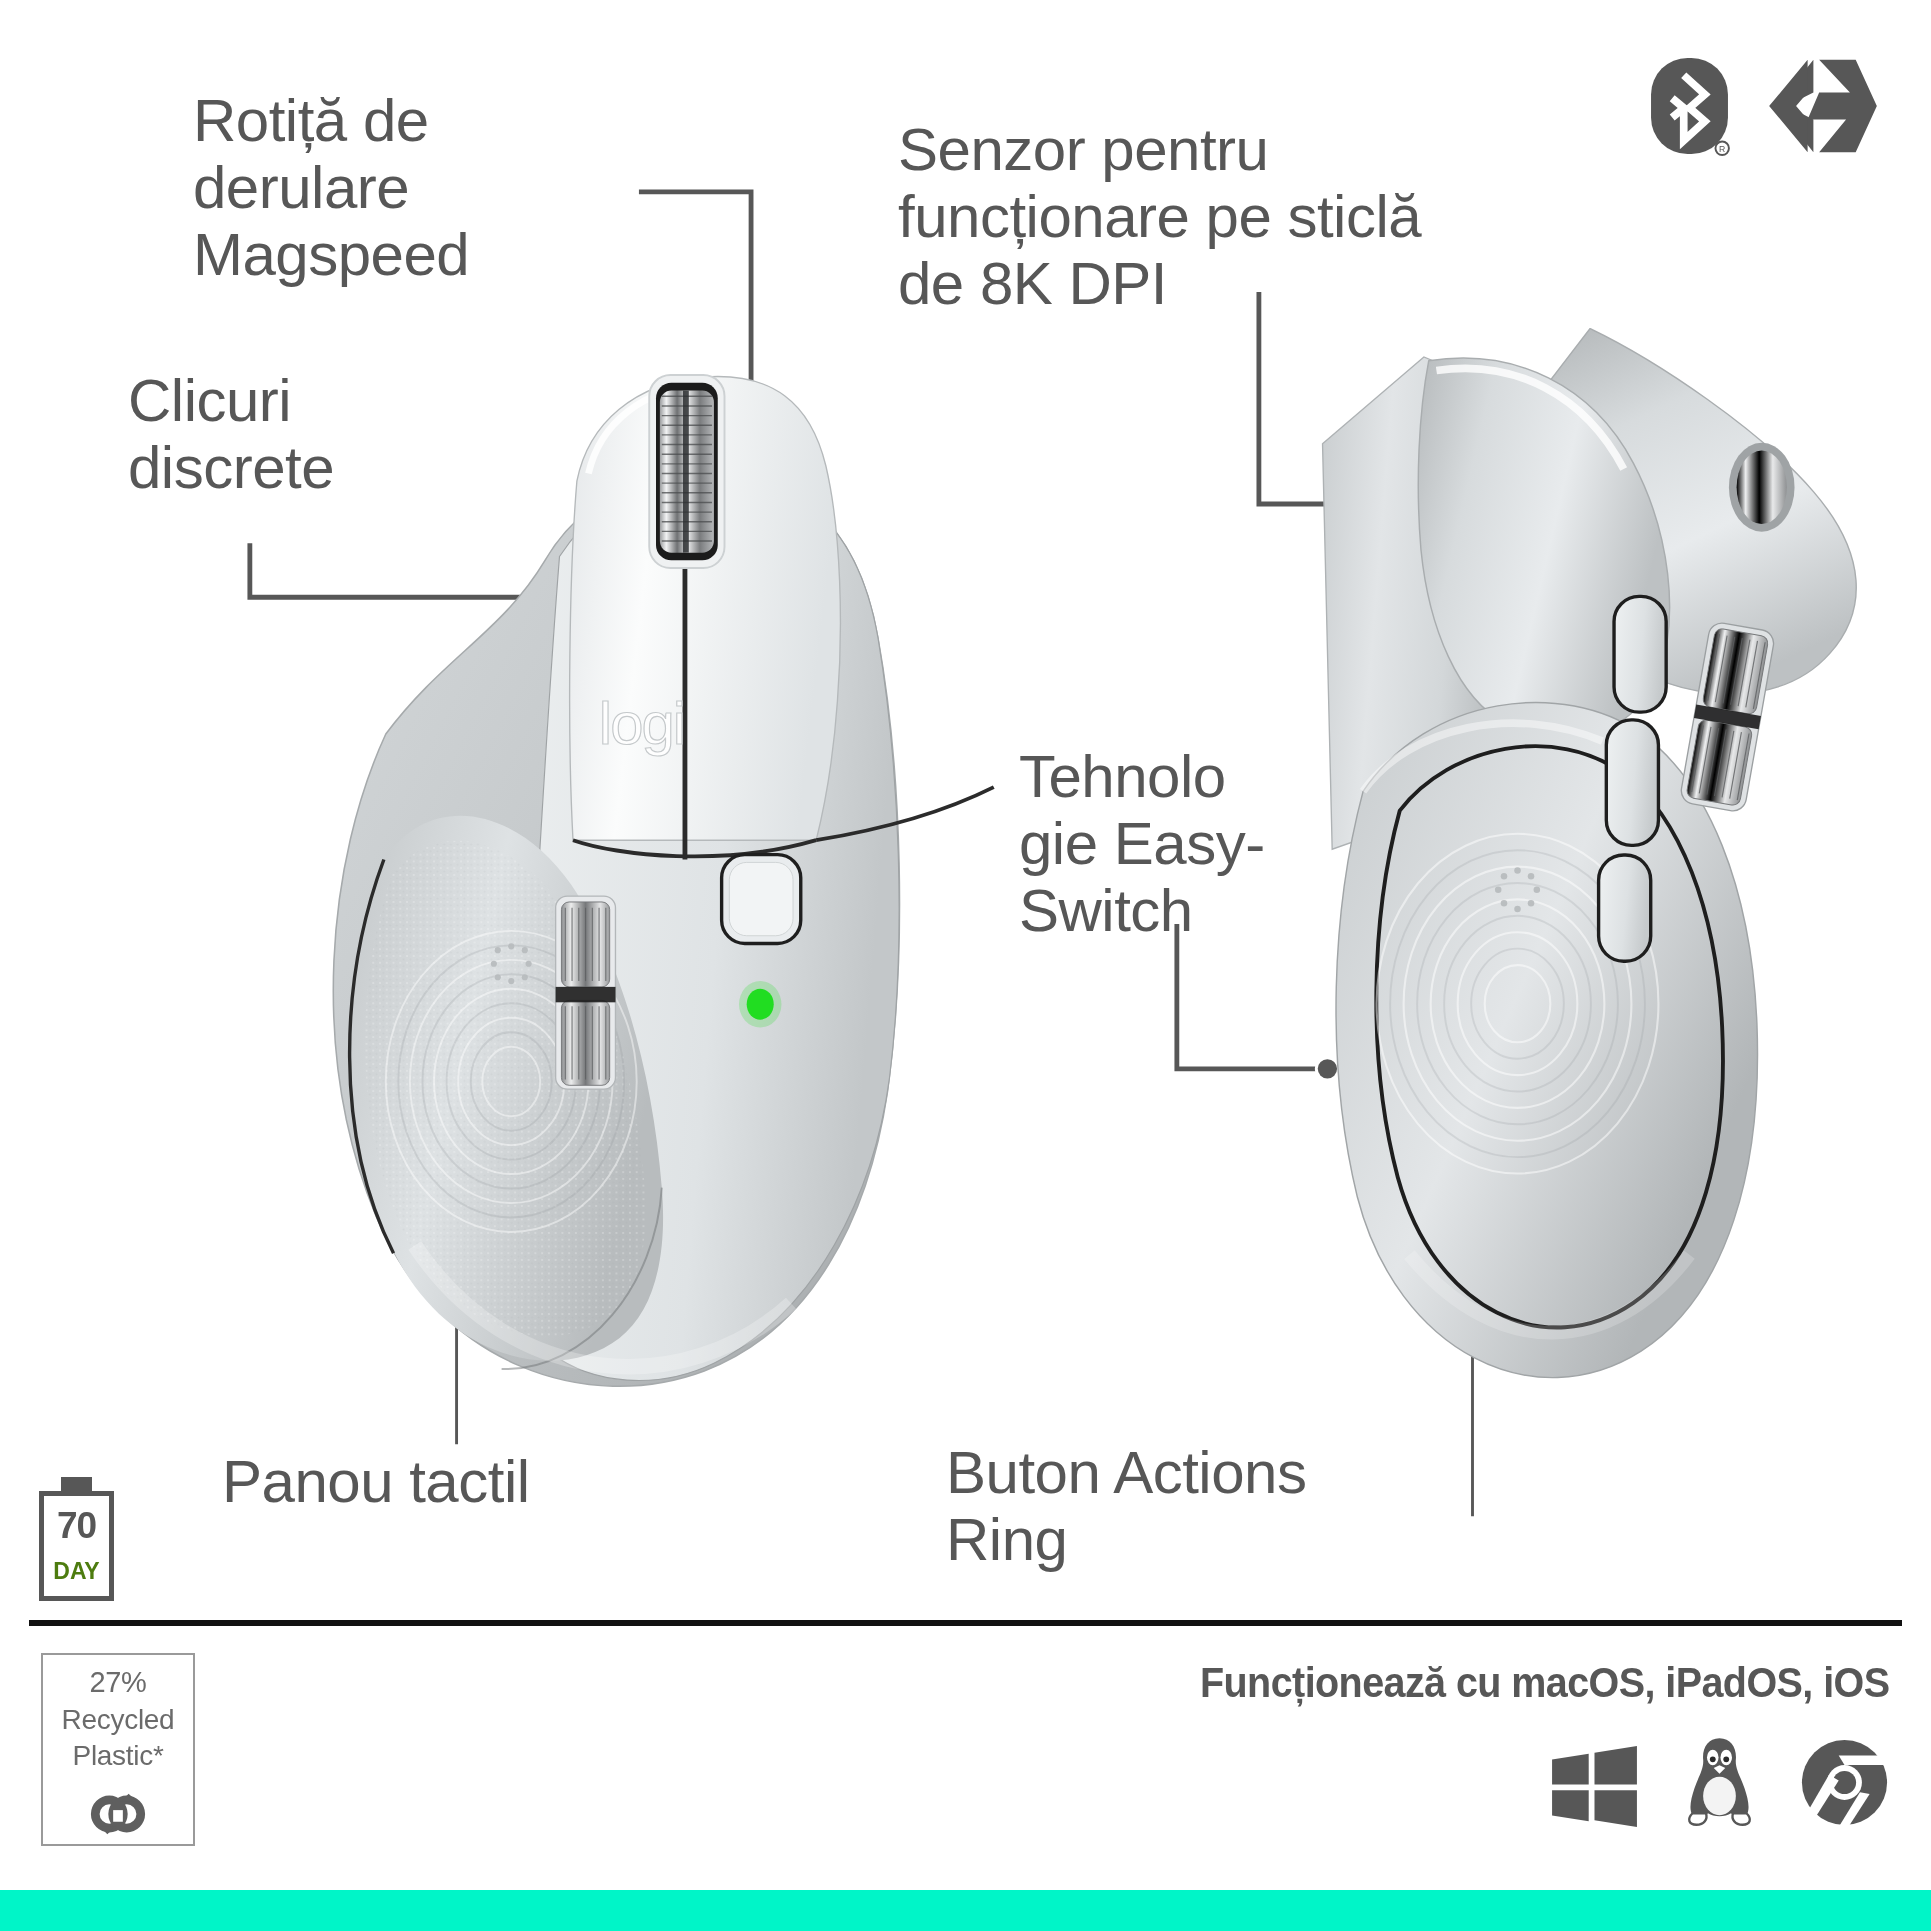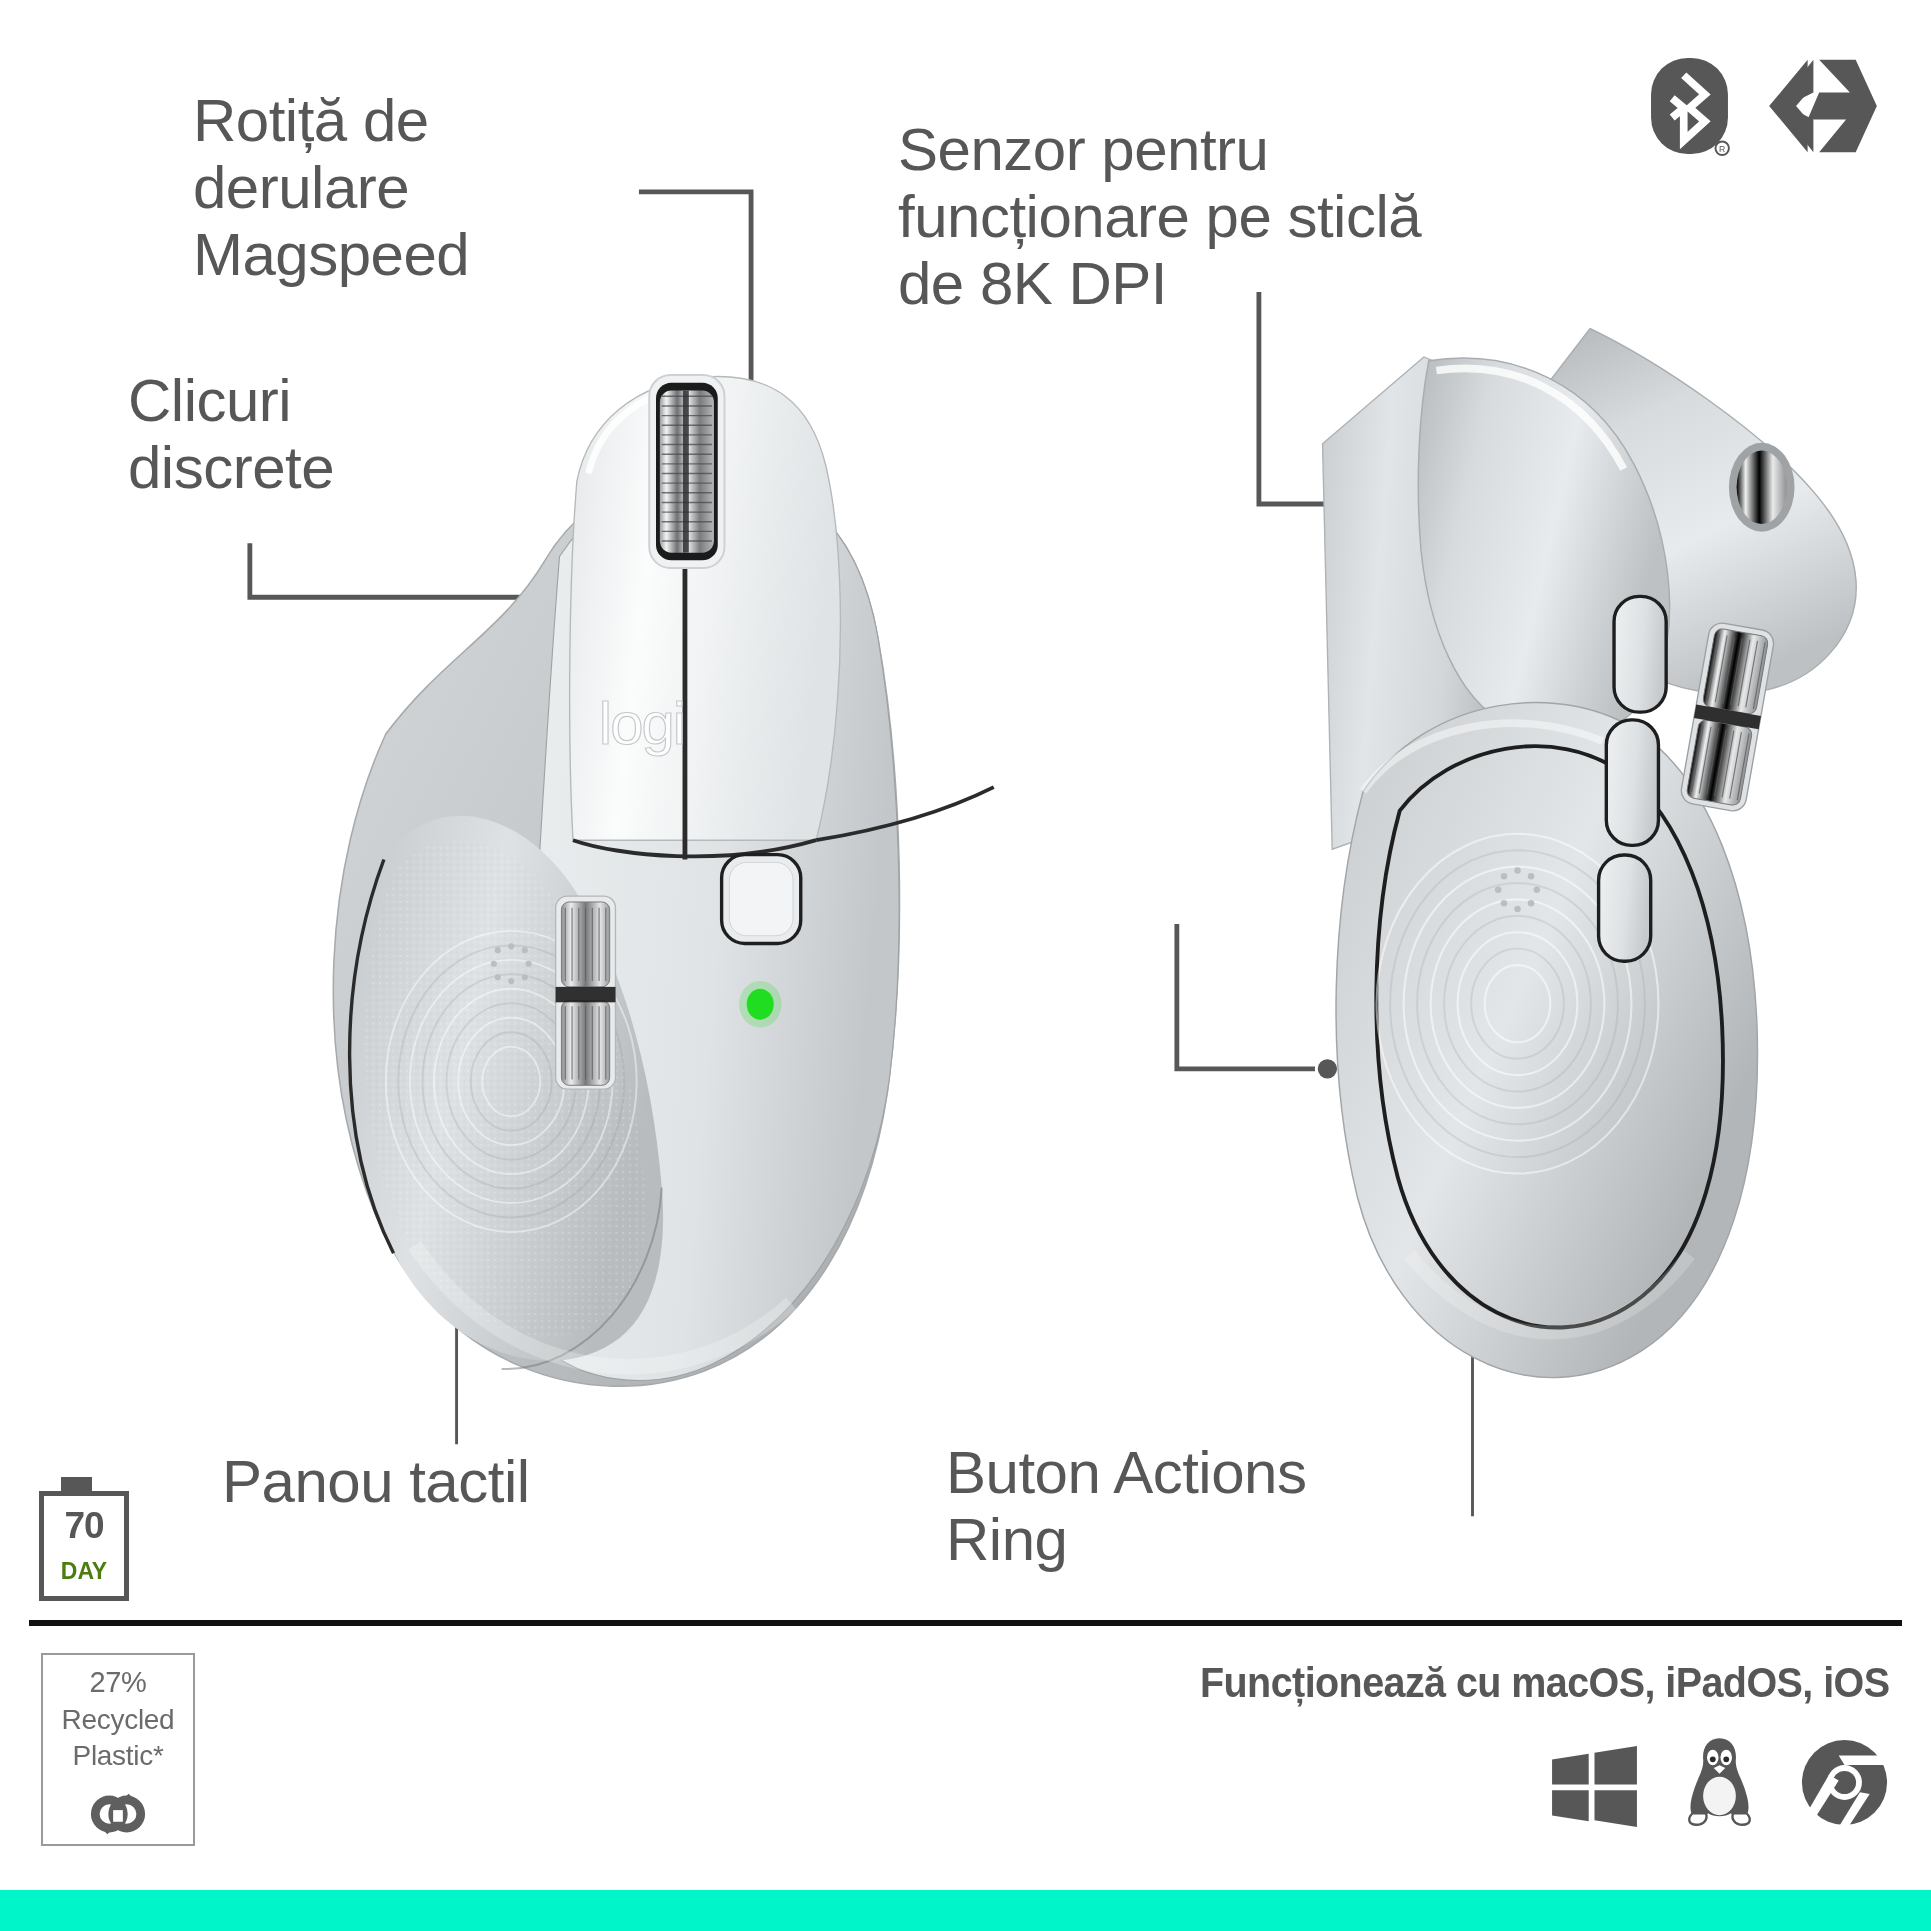--- a/index.html
+++ b/index.html
@@ -69,21 +69,21 @@
     position: absolute;
     left: 39px;
     top: 1477px;
     width: 83px;
     height: 127px;
   }
   .battery-body {
     position: absolute;
     left: 0;
     top: 13.5px;
-    width: 90px;
+    width: 75px;
     height: 110px;
     border: 5.8px solid #575757;
     box-sizing: border-box;
     background: #fff;
     display: flex;
     flex-direction: column;
     align-items: center;
     justify-content: center;
     gap: 16px;
   }
@@ -190,20 +190,23 @@
 derulare
 Magspeed</div>
 
   <div class="callout center" style="left:898px; top:116px; width:618px;">Senzor pentru
 funcționare pe sticlă
 de 8K DPI</div>
 
   <div class="callout center" style="left:128px; top:367px; width:319px;">Clicuri
 discrete</div>
 
+  <div class="callout center" style="left:1019px; top:743px; width:280px;">Tehnolo
+gie Easy-
+Switch</div>
 
   <div class="callout center" style="left:222px; top:1448px; width:406px;">Panou tactil</div>
 
   <div class="callout center" style="left:946px; top:1439px; width:425px;">Buton Actions
 Ring</div>
 
   <div class="leader" style="left:637px; top:188px;">
     <svg width="174" height="319" viewBox="0 0 180 330">
       <path d="M2,4 L118,4 L118,308" fill="none" stroke="#575757" stroke-width="5"></path>
       <circle cx="118" cy="312" r="13" fill="#ffffff"></circle>

